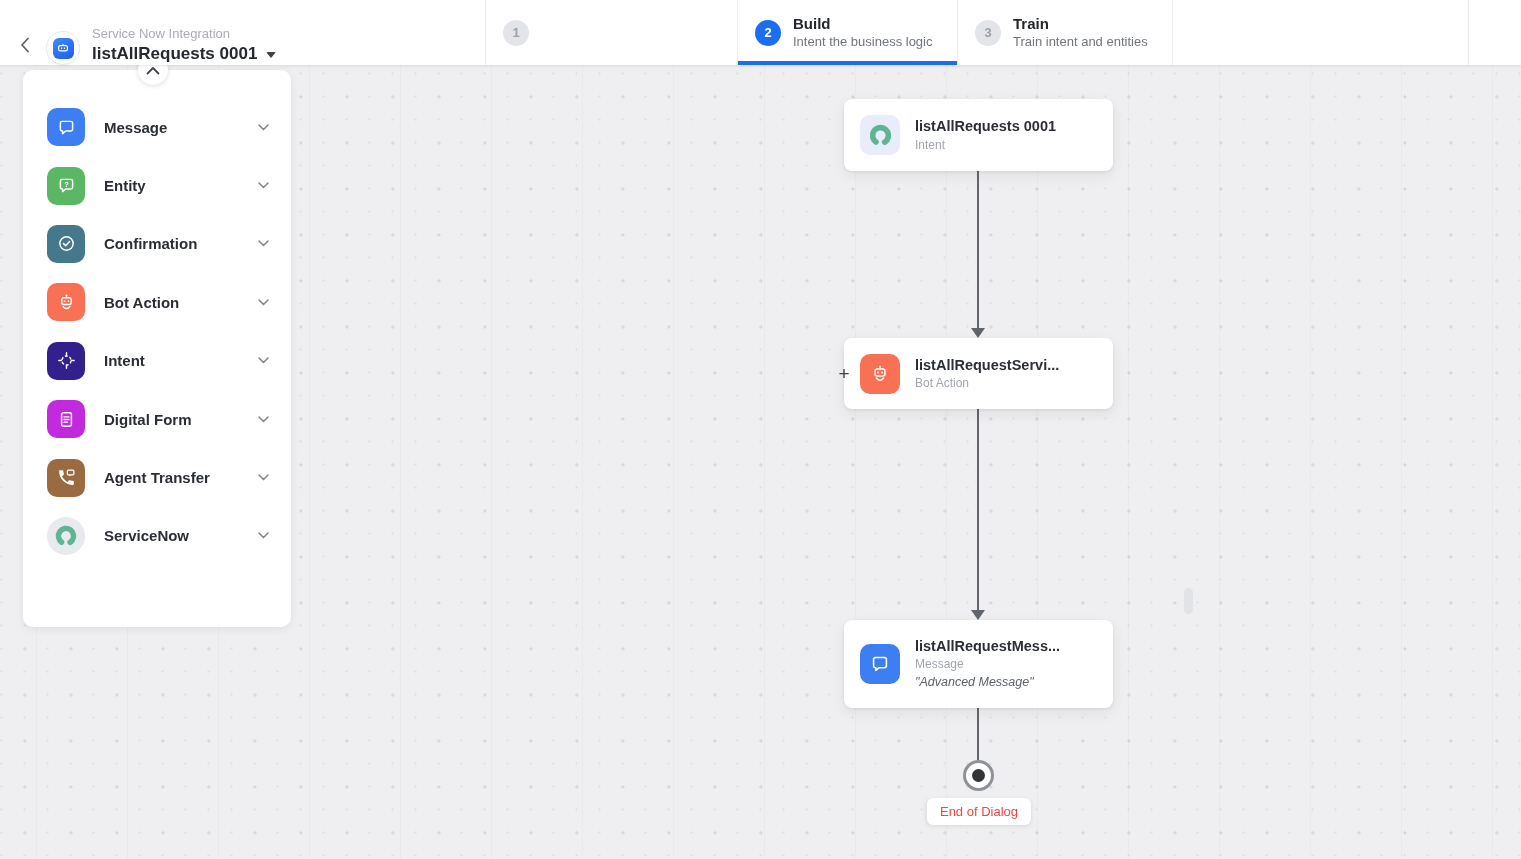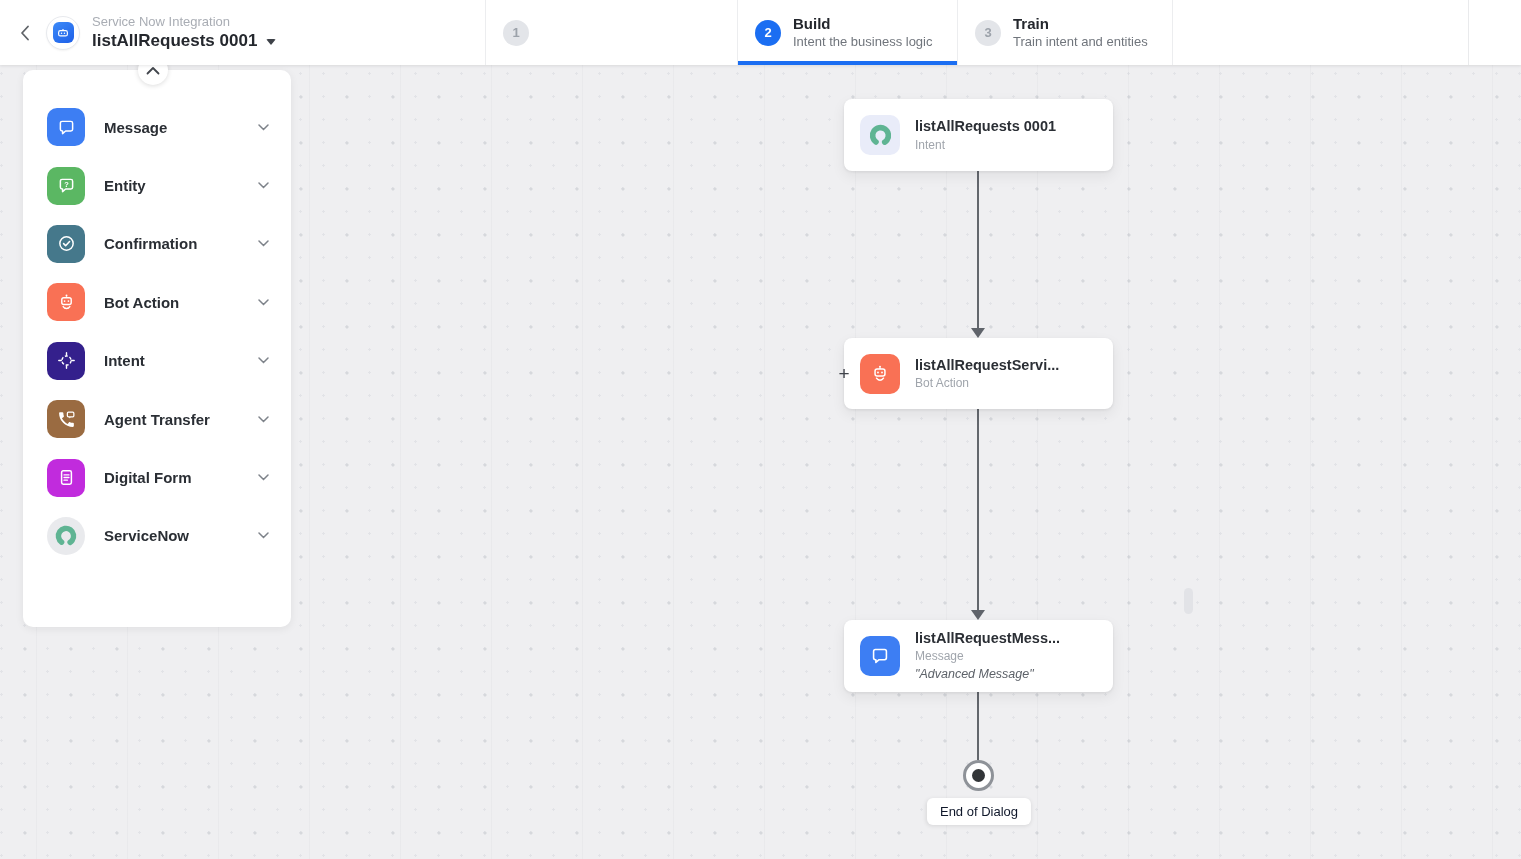--- a/index.html
+++ b/index.html
@@ -2,21 +2,21 @@
 <html><head>
 <meta charset="utf-8">
 <style>
   * { margin:0; padding:0; box-sizing:border-box; }
   html,body { width:1521px; height:859px; overflow:hidden; }
   body { font-family:"Liberation Sans","DejaVu Sans",sans-serif; background:#EFEFF1; position:relative; }
 
   
   .top-bar { position:absolute; top:0; left:0; width:1521px; height:65px; background:#fff;
              box-shadow:0 1px 3px rgba(20,22,26,.10); z-index:20; }
-  .hleft { position:absolute; left:12px; top:0; height:65px; display:flex; align-items:center; }
+  .hleft { position:absolute; left:12px; top:0; height:65px; display:flex; align-items:flex-end; }
   .back-btn { width:26px; height:40px; display:flex; align-items:center; justify-content:center;
               background:none; border:none; cursor:pointer; }
   .avatar { width:34px; height:34px; border-radius:50%; background:#fff; border:1px solid #E8EAEE;
             display:flex; align-items:center; justify-content:center; margin-left:8px;
             box-shadow:0 1px 2px rgba(0,0,0,.05); }
   .avatar-sq { width:21px; height:21px; border-radius:6px;
                background:linear-gradient(145deg,#3D8BF8,#1D5FE8);
                display:flex; align-items:center; justify-content:center; }
   .titles { margin-left:12px; }
   .crumb { font-size:13px; color:#A9ADB4; line-height:1.35; }
@@ -67,21 +67,21 @@
   .bg-dialog { background:#FFD91E; } .bg-intent { background:#34208C; }
   .bg-agent { background:#9A6B41; } .bg-form { background:#C12BDD; }
   .bg-sn-node { background:#E9ECF9; }
 
   
   .node { position:absolute; left:844px; width:269px; background:#fff; border-radius:8px;
           box-shadow:0 1px 3px rgba(23,25,29,.08), 0 5px 14px rgba(23,25,29,.07);
           display:flex; align-items:center; gap:15px; padding:0 16px; cursor:pointer; z-index:5; }
   .node-1 { top:34px; height:72px; }
   .node-2 { top:273px; height:71px; }
-  .node-3 { top:555px; height:72px; }
+  .node-3 { top:555px; height:88px; }
   .n-icon { width:40px; height:40px; border-radius:10px; display:flex; align-items:center;
             justify-content:center; flex:none; }
   .n-title { font-size:14.5px; font-weight:700; color:#2B2F35; line-height:1.25; }
   .n-sub { font-size:12px; color:#A0A5AC; margin-top:2px; line-height:1.25; }
   .n-quote { font-size:12.5px; font-style:italic; color:#5D6269; margin-top:3px; line-height:1.25; }
 
   .conn { position:absolute; left:977px; width:2px; background:#63676D; z-index:1; }
   .conn-1 { top:106px; height:157px; }
   .conn-2 { top:344px; height:201px; }
   .conn-3 { top:625px; height:70px; }
@@ -92,21 +92,21 @@
 
   .add-btn { position:absolute; left:835px; top:299px; width:18px; height:20px; z-index:6;
              font-size:19px; color:#3F434A; text-align:center; line-height:20px; cursor:pointer;
              background:none; border:none; font-family:inherit; }
 
   .end-outer { position:absolute; left:963px; top:695px; width:31px; height:31px; border-radius:50%;
                border:3.5px solid #8E9298; background:#fff; display:flex; align-items:center;
                justify-content:center; z-index:5; }
   .end-dot { width:13px; height:13px; border-radius:50%; background:#323538; }
   .end-label { position:absolute; top:733px; left:979px; transform:translateX(-50%); background:#fff;
-               border-radius:6px; padding:6px 13px; font-size:13px; color:#0f172a; white-space:nowrap;
+               border-radius:6px; padding:6px 13px; font-size:13px; color:#ef4444; white-space:nowrap;
                box-shadow:0 1px 4px rgba(0,0,0,.10); z-index:5; }
 
   .scroll-pill { position:absolute; left:1184px; top:523px; width:9px; height:26px;
                  background:#E2E3E7; border-radius:4.5px; }
 </style>
 </head>
 <body>
 
 <header class="top-bar">
   <div class="hleft">
@@ -244,45 +244,45 @@
         </span>
         <span class="p-label">Intent</span>
         <span class="p-chevron">
           <svg width="11" height="7" viewBox="0 0 11 7">
               <polyline points="1,1 5.5,5.5 10,1" fill="none" stroke="#7E838A" stroke-width="1.5" stroke-linecap="round"></polyline>
             </svg>
         </span>
       </div>
 
       <div class="palette-item">
-        <span class="p-icon bg-agent">
-          <svg width="21" height="21" viewBox="0 0 24 24">
-              <path d="M19.4 15.6c-1.2 0-2.4-.2-3.5-.6-.35-.1-.75 0-1 .26l-1.55 1.95c-2.8-1.5-5.1-3.7-6.55-6.55L8.7 9.1c.3-.25.4-.65.28-1-.4-1.1-.6-2.3-.6-3.5 0-.55-.45-1-1-1H4.5c-.55 0-1 .45-1 1 0 8.8 7.1 15.9 15.9 15.9.55 0 1-.45 1-1v-2.9c0-.55-.45-1-1-1z" fill="#fff"></path>
-              <rect x="13" y="3.6" width="7.4" height="5.4" rx="1.2" fill="none" stroke="#fff" stroke-width="1.4"></rect>
-              <path d="M15.2 9v1.8l1.8-1.8" fill="#fff"></path>
-            </svg>
-        </span>
-        <span class="p-label">Agent Transfer</span>
-        <span class="p-chevron">
-          <svg width="11" height="7" viewBox="0 0 11 7">
-              <polyline points="1,1 5.5,5.5 10,1" fill="none" stroke="#7E838A" stroke-width="1.5" stroke-linecap="round"></polyline>
-            </svg>
-        </span>
-      </div>
-
-      <div class="palette-item">
         <span class="p-icon bg-form">
           <svg width="21" height="21" viewBox="0 0 24 24">
               <rect x="6.4" y="4.4" width="11.2" height="15.2" rx="1.8" fill="none" stroke="#fff" stroke-width="1.7"></rect>
               <line x1="9.2" y1="9" x2="14.8" y2="9" stroke="#fff" stroke-width="1.6" stroke-linecap="round"></line>
               <line x1="9.2" y1="12" x2="14.8" y2="12" stroke="#fff" stroke-width="1.6" stroke-linecap="round"></line>
               <line x1="9.2" y1="15" x2="13" y2="15" stroke="#fff" stroke-width="1.6" stroke-linecap="round"></line>
             </svg>
         </span>
         <span class="p-label">Digital Form</span>
+        <span class="p-chevron">
+          <svg width="11" height="7" viewBox="0 0 11 7">
+              <polyline points="1,1 5.5,5.5 10,1" fill="none" stroke="#7E838A" stroke-width="1.5" stroke-linecap="round"></polyline>
+            </svg>
+        </span>
+      </div>
+
+      <div class="palette-item">
+        <span class="p-icon bg-agent">
+          <svg width="21" height="21" viewBox="0 0 24 24">
+              <path d="M19.4 15.6c-1.2 0-2.4-.2-3.5-.6-.35-.1-.75 0-1 .26l-1.55 1.95c-2.8-1.5-5.1-3.7-6.55-6.55L8.7 9.1c.3-.25.4-.65.28-1-.4-1.1-.6-2.3-.6-3.5 0-.55-.45-1-1-1H4.5c-.55 0-1 .45-1 1 0 8.8 7.1 15.9 15.9 15.9.55 0 1-.45 1-1v-2.9c0-.55-.45-1-1-1z" fill="#fff"></path>
+              <rect x="13" y="3.6" width="7.4" height="5.4" rx="1.2" fill="none" stroke="#fff" stroke-width="1.4"></rect>
+              <path d="M15.2 9v1.8l1.8-1.8" fill="#fff"></path>
+            </svg>
+        </span>
+        <span class="p-label">Agent Transfer</span>
         <span class="p-chevron">
           <svg width="11" height="7" viewBox="0 0 11 7">
               <polyline points="1,1 5.5,5.5 10,1" fill="none" stroke="#7E838A" stroke-width="1.5" stroke-linecap="round"></polyline>
             </svg>
         </span>
       </div>
 
       <div class="palette-item">
         <span class="p-icon circle">
           <svg width="26" height="26" viewBox="0 0 24 24">

